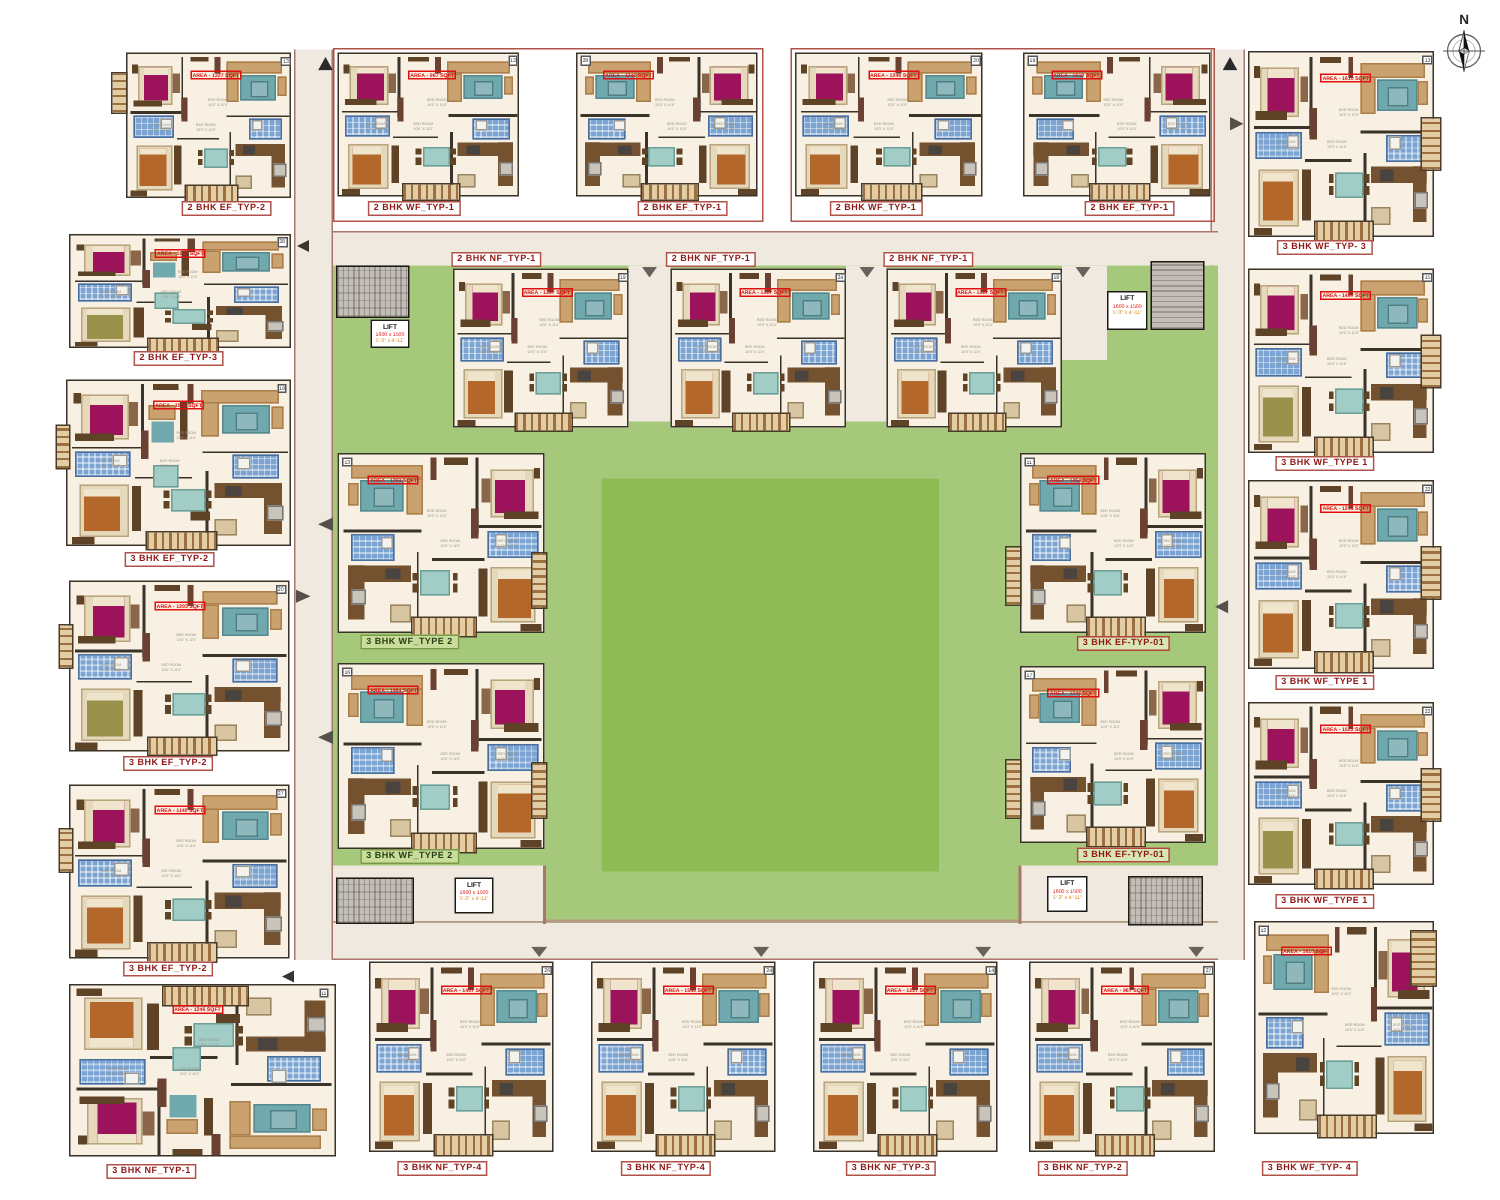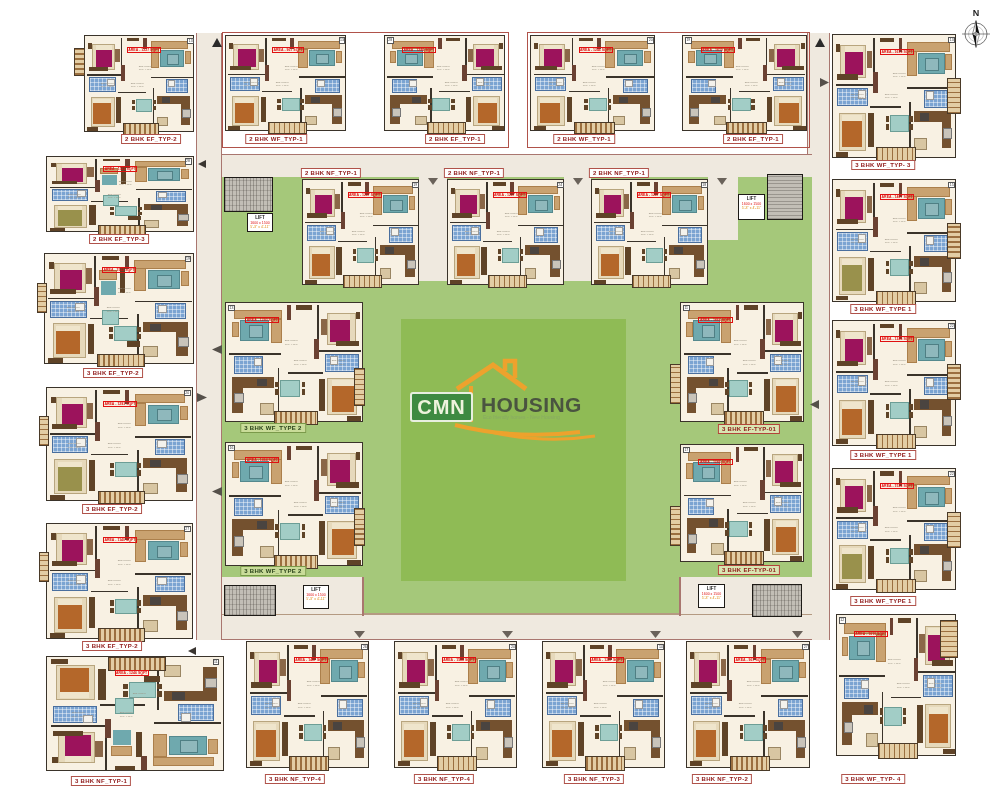--- a/index.html
+++ b/index.html
@@ -23,36 +23,20 @@
 <div style="position:absolute;left:419.0px;top:177.0px;width:28.0px;height:104.0px;background:#efe9df;" class="grid"></div>
 
 <div style="position:absolute;left:564.0px;top:177.0px;width:27.0px;height:104.0px;background:#efe9df;" class="grid"></div>
 
 <div style="position:absolute;left:708.0px;top:177.0px;width:30.0px;height:63.0px;background:#efe9df;" class="grid"></div>
 
 <div style="position:absolute;left:222.0px;top:577.0px;width:141.0px;height:37.0px;background:#efe9df;" class="grid"></div>
 
 <div style="position:absolute;left:680.0px;top:577.0px;width:132.0px;height:37.0px;background:#efe9df;" class="grid"></div>
 
-<div style="position:absolute;left:395px;top:352px;width:230px;height:95px;">
-
-<svg style="position:absolute;left:0;top:0;" width="230" height="95" viewBox="0 0 230 95">
-<path d="M 62 37 L 98 13 L 131 37" fill="none" stroke="#eda22d" stroke-width="5"></path>
-<path d="M 110 19 L 110 9 L 120 9 L 120 26" fill="none" stroke="#eda22d" stroke-width="4.5"></path>
-<path d="M 76 34 L 76 70" fill="none" stroke="#eda22d" stroke-width="4"></path>
-<path d="M 60 73 Q 120 88 185 80" fill="none" stroke="#eda22d" stroke-width="4"></path>
-<path d="M 95 80 Q 150 92 200 84" fill="none" stroke="#eda22d" stroke-width="3"></path>
-</svg>
-
-<div style="position:absolute;left:15px;top:40px;width:63px;height:30px;background:#3e8a41;border:2px solid #e8efe0;border-radius:3px;box-sizing:border-box;color:#eef3dd;font-weight:bold;font-size:20px;line-height:26px;text-align:center;letter-spacing:1px;">CMN</div>
-
-<div style="position:absolute;left:86px;top:41px;font-weight:bold;font-size:21px;color:#4a5440;letter-spacing:0.4px;">HOUSING</div>
-
-<div style="position:absolute;left:88px;top:62px;font-size:5px;color:#86a468;opacity:0.75;">Eco&nbsp;friendly&nbsp;homes&nbsp;-&nbsp;New&nbsp;Housing</div>
-</div>
 
 <div style="position:absolute;left:224.0px;top:177.0px;width:49.0px;height:35.0px;background:#c2beb6;background-image:repeating-linear-gradient(90deg,rgba(60,55,50,.30) 0 1px,transparent 1px 3.5px),repeating-linear-gradient(0deg,rgba(60,55,50,.20) 0 1px,transparent 1px 5px);border:1.6px solid #1d1a16;box-sizing:border-box;"></div>
 
 <div style="position:absolute;left:247px;top:213px;width:26px;height:19px;background:#fff;border:1.5px solid #1d1a16;box-sizing:border-box;text-align:center;">
       <div style="font-size:4.5px;font-weight:bold;color:#222;line-height:6px;margin-top:1px;">LIFT</div>
       <div style="font-size:3.5px;color:#e01010;line-height:4px;">1600 x 1500</div>
       <div style="font-size:3.5px;color:#e08a10;line-height:4px;">5'-3" x 4'-11"</div>
     </div>
 
 <div style="position:absolute;left:767.0px;top:174.0px;width:36.0px;height:46.0px;background:#c2beb6;background-image:repeating-linear-gradient(0deg,rgba(60,55,50,.30) 0 1px,transparent 1px 3.5px);border:1.6px solid #1d1a16;box-sizing:border-box;"></div>

